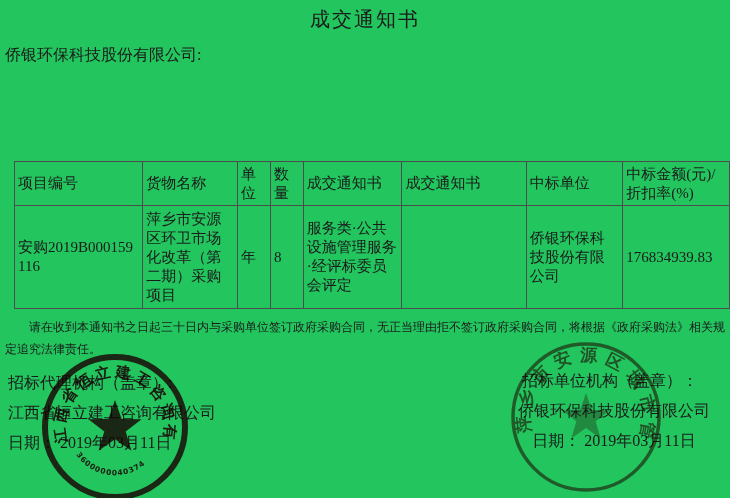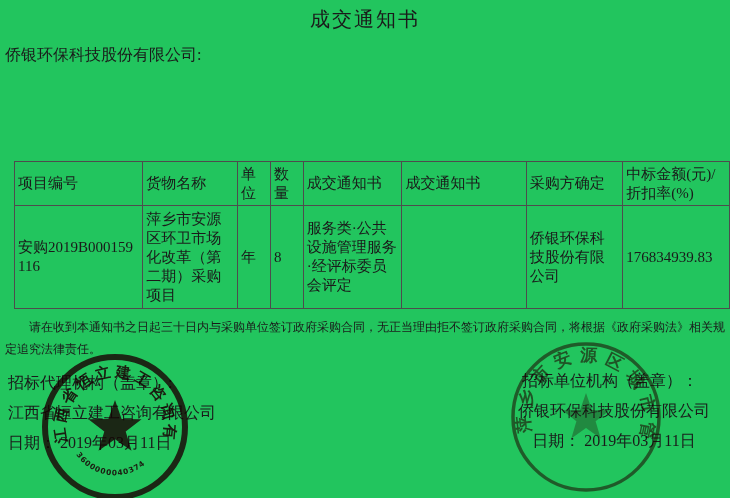--- a/index.html
+++ b/index.html
@@ -61,21 +61,21 @@
         <col style="width:107px">
     </colgroup>
     <tbody>
         <tr class="hdr">
       <th>项目编号</th>
       <th>货物名称</th>
       <th>单位</th>
       <th>数量</th>
       <th>成交通知书</th>
       <th>成交通知书</th>
-      <th>采购方确定</th>
+      <th>中标单位</th>
       <th>中标金额(元)/折扣率(%)</th>
     </tr>
     <tr class="body">
       <td>安购2019B000159116</td>
       <td>萍乡市安源区环卫市场化改革（第二期）采购项目</td>
       <td>年</td>
       <td>8</td>
       <td>服务类·公共设施管理服务·经评标委员会评定</td>
       <td></td>
       <td>侨银环保科技股份有限公司</td>

